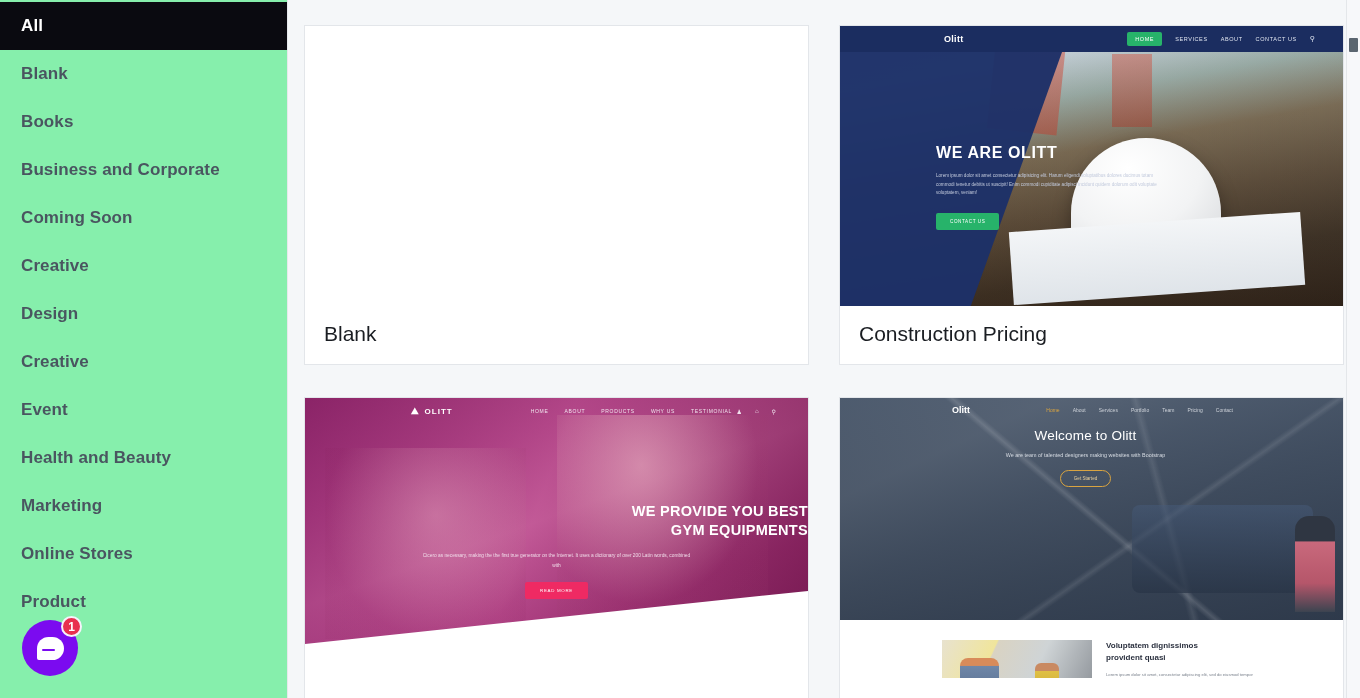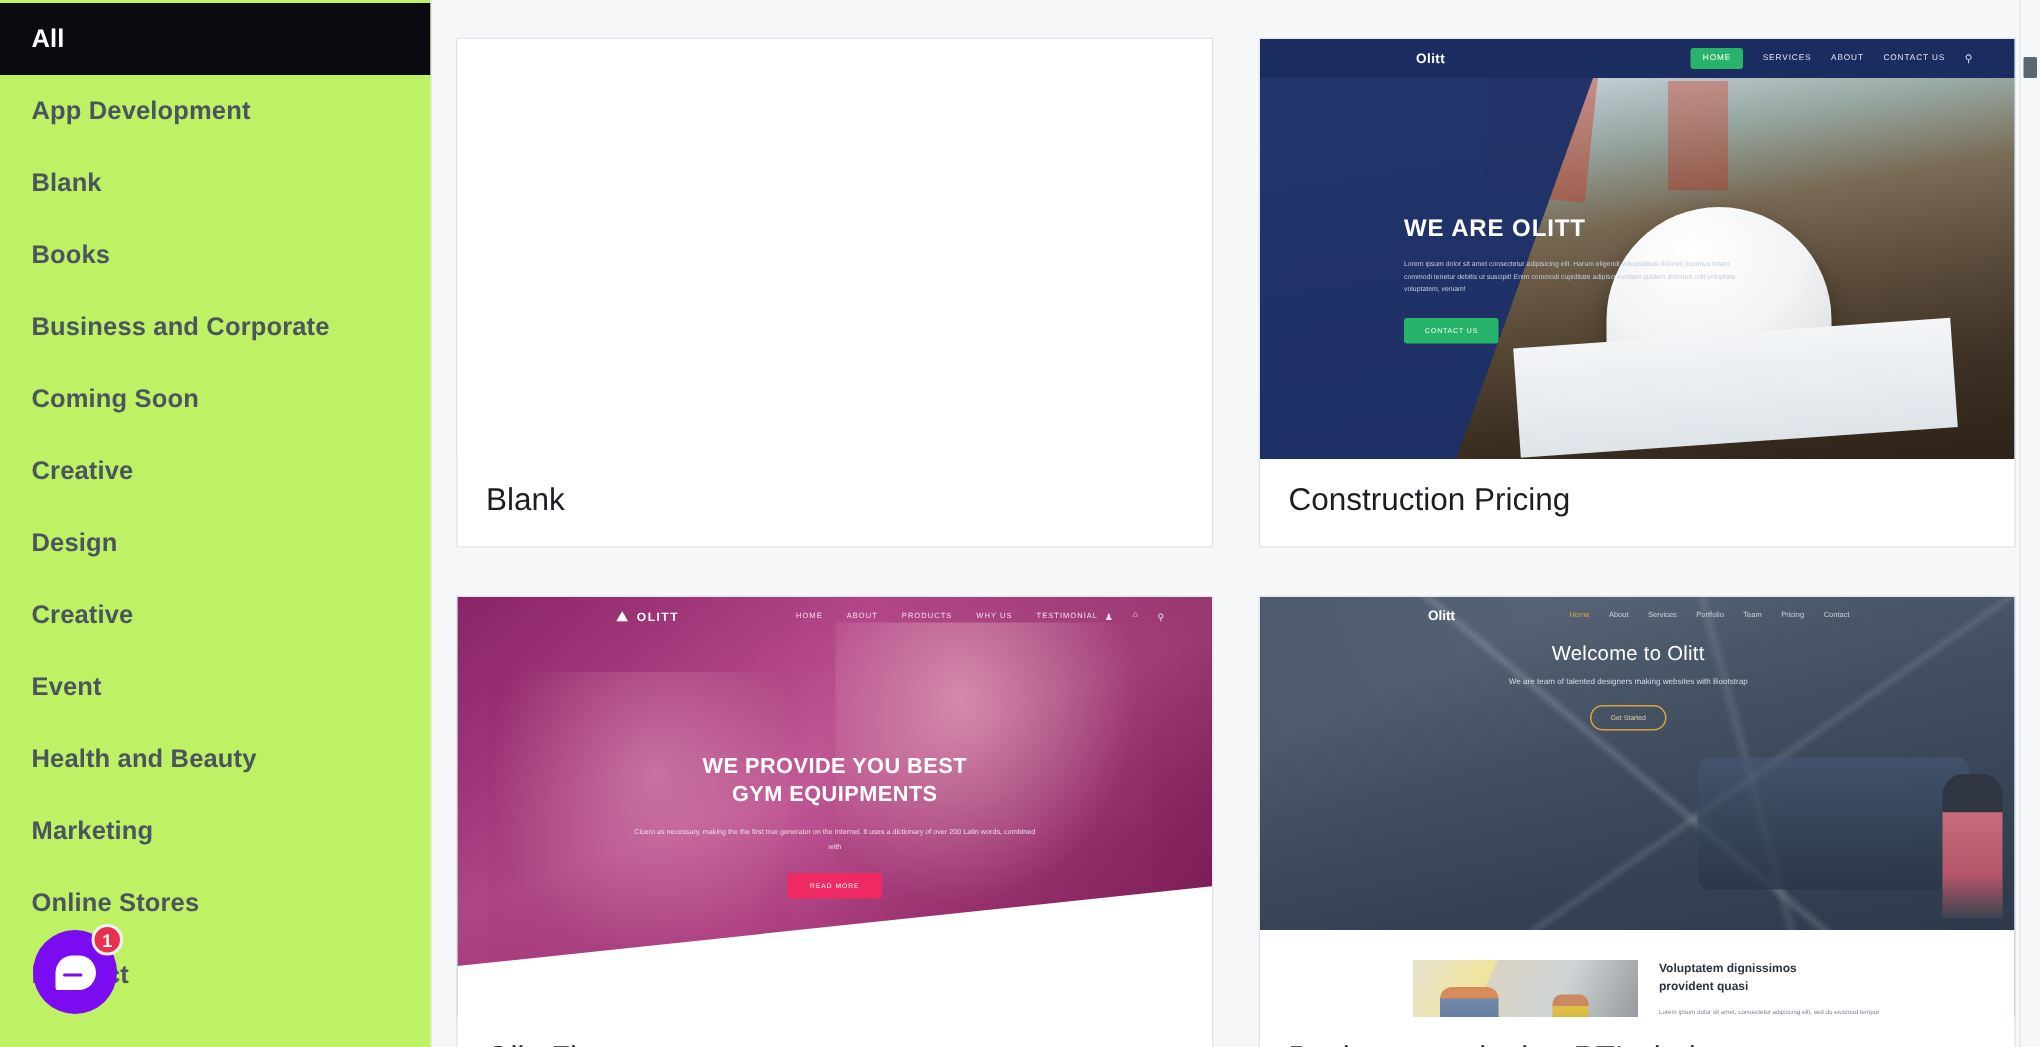--- a/index.html
+++ b/index.html
@@ -8,21 +8,21 @@
     overflow: hidden;
     font-family: "Liberation Sans", sans-serif;
     background: #f5f7f9;
   }
   #app { position: relative; width: 1360px; height: 698px; display: flex; background: #f5f7f9; }
 
   
   .sidebar {
     position: relative;
     width: 288px; height: 698px;
-    background: #bef264;
+    background: #86efac;
     border-right: 1px solid #e6e9ec;
     flex: 0 0 288px;
     overflow: hidden;
     padding-top: 2px;
   }
   .cat-item {
     height: 48px;
     display: flex; align-items: center;
     padding-left: 21px;
     font-size: 17px;
@@ -196,21 +196,21 @@
     clip-path: polygon(0 62%, 100% 2%, 100% 100%, 0 100%);
     z-index: 4;
   }
   .fit-navbar { position:absolute; left:0; right:0; top:0; height:26px; display:flex; align-items:center; z-index:6; }
   .fit-logo { color:#fff; font-weight:bold; font-size:8px; letter-spacing:1px; margin-left:106px; display:flex; align-items:center; gap:5px; }
   .fit-logo .gicon { font-size:9px; }
   .fit-nav { display:flex; align-items:center; gap:16px; margin-left:78px; }
   .fit-nav .lnk { color:#f0e2ed; font-size:5px; letter-spacing:.7px; }
   .fit-icons { margin-left:auto; margin-right:32px; display:flex; gap:13px; color:#f0e2ed; font-size:6px; }
   .fit-hero { position:absolute; left:0; right:0; top:104px; text-align:center; z-index:6; }
-  .fit-hero h3 { color:#fff; font-size:14.5px; font-weight:bold; line-height:1.32; letter-spacing:.3px; }
+  .fit-hero h3 { color:#fff; font-size:14.5px; font-weight:bold; line-height:1.32; letter-spacing:.3px;text-align:right; }
   .fit-hero p { color:#f0dae8; font-size:4.8px; line-height:2; margin-top:11px; padding:0 115px; }
   .fit-btn {
     display:inline-block; margin-top:12px;
     background:#ef2a63; color:#fff; font-size:4.4px;
     letter-spacing:.7px; padding:6px 15px; border-radius:2px;
   }
 
   
   .biz { position:absolute; inset:0; overflow:hidden; background:#fff; }
   .biz-hero { position:absolute; left:0; right:0; top:0; height:222px; overflow:hidden; }
@@ -291,23 +291,20 @@
 <body>
 
 <div id="app">
 
   <aside class="sidebar">
 
     <div class="cat-item active">
       <span>All</span>
     </div>
     <div class="cat-item">
-      <span>App Development</span>
-    </div>
-    <div class="cat-item">
       <span>Blank</span>
     </div>
     <div class="cat-item">
       <span>Books</span>
     </div>
     <div class="cat-item">
       <span>Business and Corporate</span>
     </div>
     <div class="cat-item">
       <span>Coming Soon</span>

